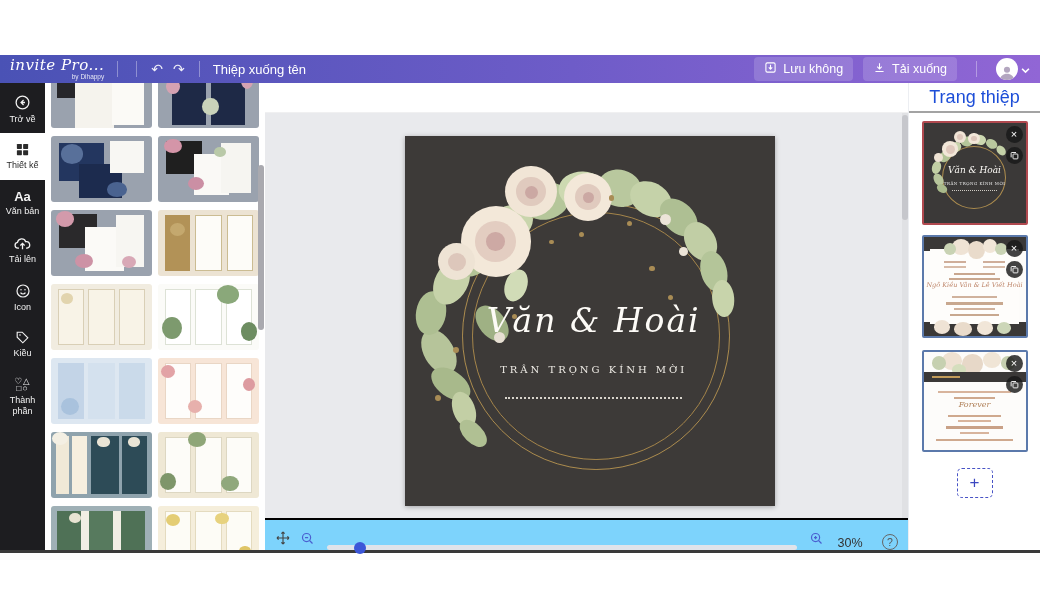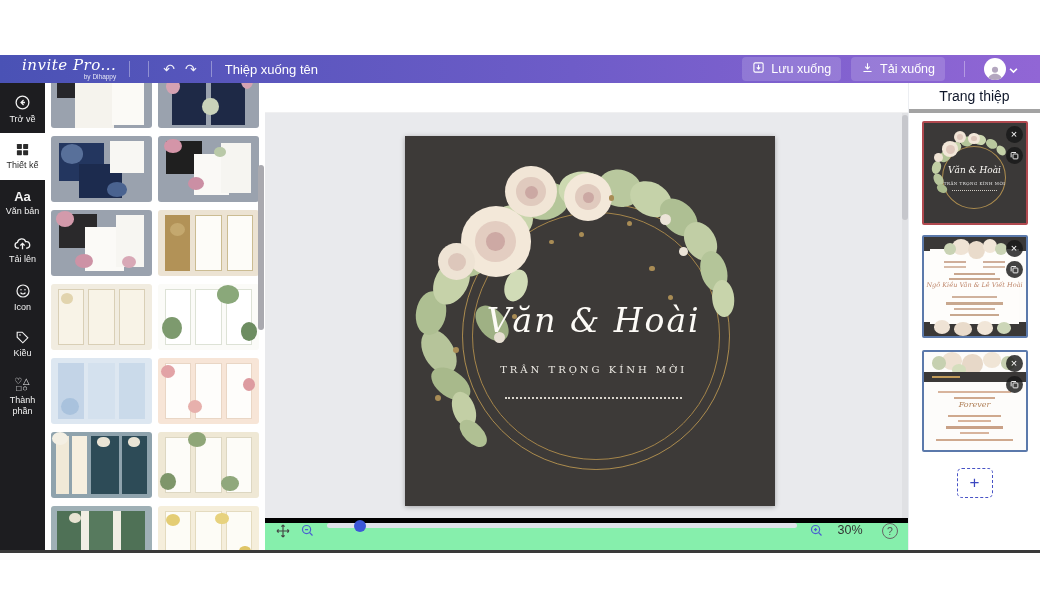--- a/index.html
+++ b/index.html
@@ -5,21 +5,21 @@
   * { margin:0; padding:0; box-sizing:border-box; }
   html,body { background:#fff; }
   .page { position:relative; width:1040px; height:600px; background:#fff; overflow:hidden;
           font-family:"Liberation Sans",sans-serif; }
   .app { position:absolute; left:0; top:55px; width:1040px; height:498px; background:#fff;
          border-bottom:3px solid #3a3a3a; }
 
   
   .topbar { position:absolute; top:0; left:0; right:0; height:28px; color:#fff;
             background:linear-gradient(90deg,#4a52b5 0%,#6e5cc8 55%,#9166d5 100%);
-            display:flex; align-items:center; padding:0 22px; }
+            display:flex; align-items:center; padding:0 10px; }
   .logo { display:flex; flex-direction:column; line-height:1; margin-right:4px; }
   .logo-main { font-family:"DejaVu Serif",serif; font-style:italic; font-size:15px; letter-spacing:.5px; }
   .logo-sub { font-size:6.5px; opacity:.85; align-self:flex-end; margin-top:1px; }
   .tb-div { width:1px; height:16px; background:rgba(255,255,255,.35); margin:0 9px; flex:none; }
   .tb-btn { display:flex; align-items:center; gap:6px; background:rgba(255,255,255,.16);
             border-radius:4px; padding:4px 10px; font-size:12.5px; white-space:nowrap; cursor:pointer; }
   .tb-icon { font-size:14px; opacity:.9; margin:0 5px; cursor:pointer; }
   .tb-title { font-size:13px; margin-left:4px; }
   .tb-right { margin-left:auto; display:flex; align-items:center; gap:10px; }
   .avatar-wrap { display:flex; align-items:center; gap:3px; cursor:pointer; }
@@ -54,33 +54,33 @@
            border:1px solid #a5854a; border-radius:50%; }
   .names { position:absolute; left:2%; right:0; top:44.5%; text-align:center;
            font-family:"DejaVu Serif",serif; font-style:italic; font-size:33px; color:#fdfbf7; letter-spacing:2px; }
   .invite-sub { position:absolute; left:2%; right:0; top:61.5%; text-align:center;
            font-family:"DejaVu Serif",serif; font-size:10px; color:#efece6; letter-spacing:3px; }
   .dotline { position:absolute; left:27%; top:70.5%; width:48%; border-bottom:2px dotted #d8d4cc; }
   .v-scroll { position:absolute; right:0; top:0; bottom:0; width:6px; background:#e0e1e4; }
   .v-thumb { position:absolute; right:0; top:2px; width:6px; height:105px; background:#c6c7cc; border-radius:3px; }
 
   
-  .zoombar { position:absolute; left:0; right:0; bottom:0; height:32px; background:#86efac;
-             border-top:5px solid #000000; display:flex; align-items:flex-start; padding:0 10px; gap:9px; }
+  .zoombar { position:absolute; left:0; right:0; bottom:0; height:32px; background:#7dd3fc;
+             border-top:2px solid #000000; display:flex; align-items:flex-end; padding:0 10px; gap:9px; }
   .slider { flex:1; height:5px; background:#dfe3ea; border-radius:3px; position:relative; margin:0 3px; cursor:pointer; }
   .slider-thumb { position:absolute; left:7%; top:50%; transform:translate(-50%,-50%);
                   width:12px; height:12px; border-radius:50%; background:#3c57d8; cursor:pointer; }
   .zoom-level { width:34px; text-align:center; font-size:12.5px; color:#333; }
   .help-btn { width:16px; height:16px; border:1.4px solid #666; border-radius:50%; color:#555;
               font-size:10.5px; display:flex; align-items:center; justify-content:center; cursor:pointer; margin-left:6px; }
 
   
   .pages-panel { position:absolute; right:0; top:28px; bottom:0; width:132px; background:#fff; border-left:1px solid #eceef2; }
   .pp-header { height:30px; display:flex; align-items:center; justify-content:center;
-               font-size:14px; color:#0f172a; border-bottom:4px solid #a3a3a3; }
+               font-size:18px; color:#1d4ed8; border-bottom:2px solid #a3a3a3; }
   .page-thumb { position:relative; width:106px; margin:0 auto; border-radius:2px; overflow:hidden; cursor:pointer; }
   .pt1 { height:104px; margin-top:8px; border:2px solid #b0494f; background:#3b3938; }
   .pt2 { height:103px; margin-top:10px; border:2px solid #5b79ab; background:#fdfcfa; }
   .pt3 { height:102px; margin-top:12px; border:2px solid #5b79ab; background:#fdfcfa; }
   .pt-btn { position:absolute; right:3px; width:17px; height:17px; border-radius:50%;
             background:rgba(25,25,25,.82); color:#fff; display:flex; align-items:center;
             justify-content:center; cursor:pointer; z-index:5; }
   .pt-close { top:3px; font-size:11px; line-height:1; }
   .pt-copy { top:24px; }
   .pt1-ring { position:absolute; left:18%; top:23%; width:63%; height:63%; border:1px solid #ac8c4e; border-radius:50%; }
@@ -116,21 +116,21 @@
       <span class="tb-title">Thiệp xuống tên</span>
 
       <div class="tb-right">
         <div class="tb-btn">
           <span>
             <svg width="13" height="13" viewBox="0 0 24 24" fill="none" stroke="#fff" stroke-width="2">
                 <rect x="3.5" y="3.5" width="17" height="17" rx="2.5"></rect>
                 <path d="M12 7v8M8.8 11.8 12 15l3.2-3.2"></path>
               </svg>
           </span>
-          <span>Lưu xuống</span>
+          <span>Lưu không</span>
         </div>
         <div class="tb-btn">
           <span>
             <svg width="13" height="13" viewBox="0 0 24 24" fill="none" stroke="#fff" stroke-width="2">
                 <path d="M12 4v10M7.8 10.5 12 14.7l4.2-4.2M4.5 19.5h15"></path>
               </svg>
           </span>
           <span>Tải xuống</span>
         </div>
         <div class="tb-div"></div>

